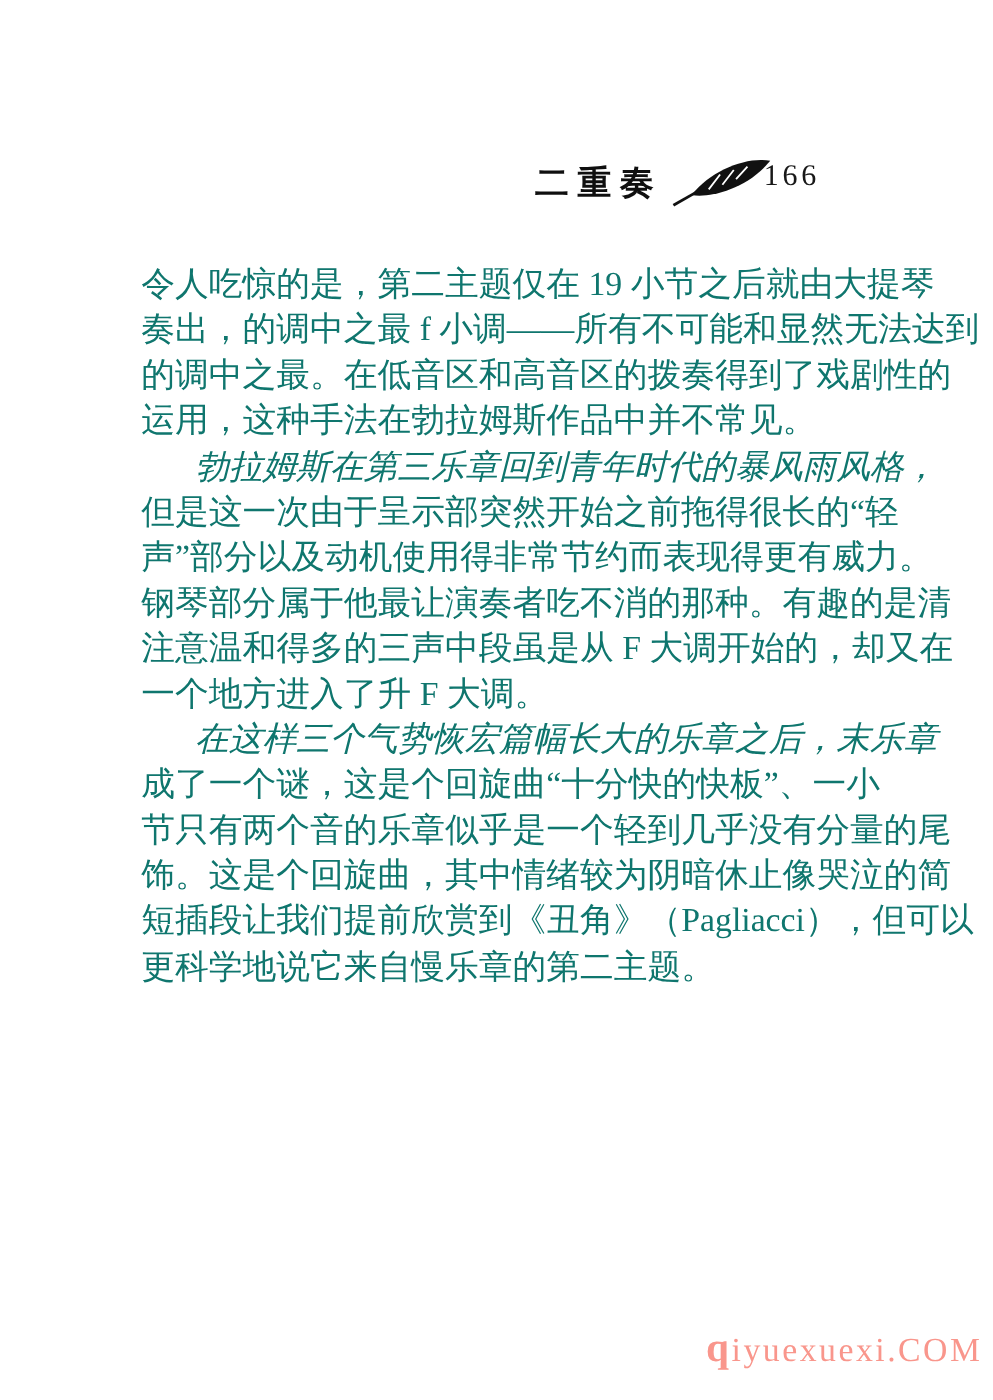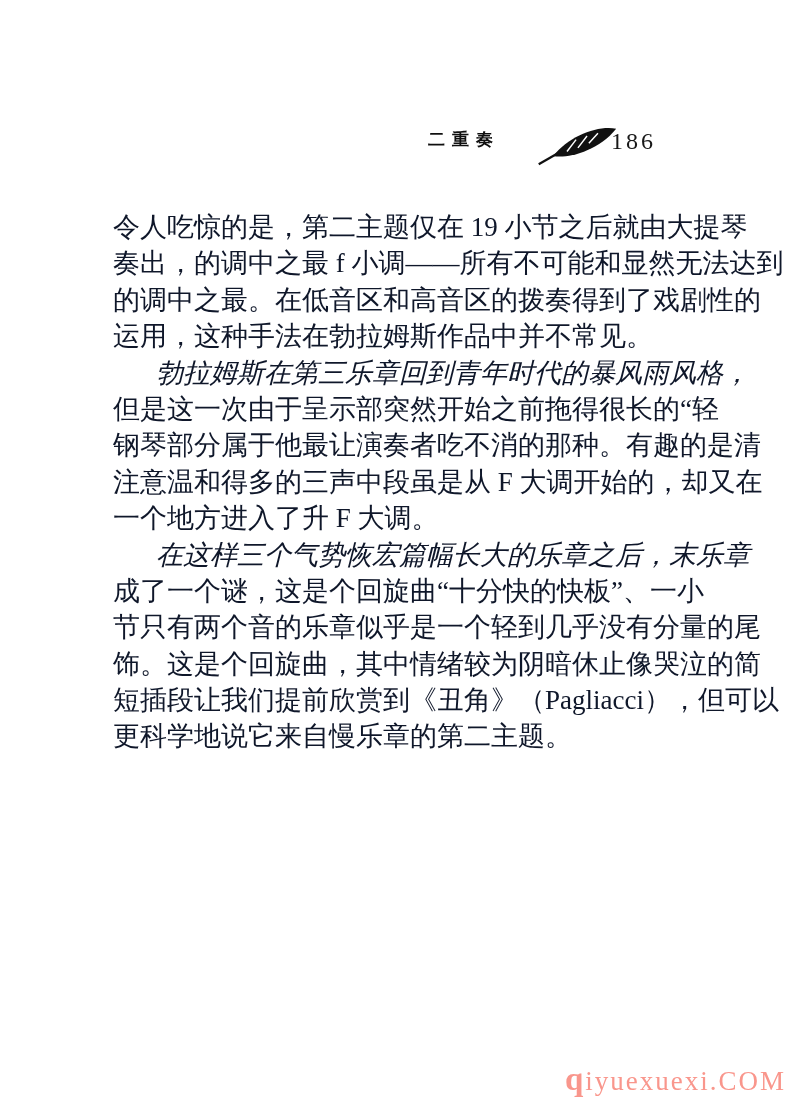--- a/index.html
+++ b/index.html
@@ -15,21 +15,21 @@
   .header {
     position: absolute;
     left: 0; top: 118px;
     width: 794px; height: 48px;
   }
   .running-title {
     position: absolute;
     left: 428px; top: 10px;
     font-family: "Liberation Sans", "DejaVu Sans", sans-serif;
     font-weight: bold;
-    font-size: 17px;
+    font-size: 27px;
     letter-spacing: 7px;
     color: #0f0f0f;
     white-space: nowrap;
   }
   .feather {
     position: absolute;
     left: 536px; top: 6px;
     width: 82px; height: 44px;
   }
   .page-number {
@@ -45,21 +45,21 @@
     left: 113px; top: 209px;
     width: 578px;
   }
   .line {
     height: 36.4px;
     line-height: 36.4px;
     font-size: 27px;
     text-align: justify;
     text-align-last: justify;
     white-space: nowrap;
-    color: #0f172a;
+    color: #0f766e;
   }
   .line.end {
     text-align-last: left;
     white-space: normal;
   }
   .line.indent { text-indent: 43px; font-style: italic; }
   .watermark {
     position: absolute;
     right: 8px; bottom: 22px;
     font-family: "Liberation Serif", "DejaVu Serif", serif;
@@ -77,30 +77,31 @@
 
 <div class="page">
 
   <div class="header">
     <span class="running-title">二重奏</span>
     <svg class="feather" viewBox="0 0 90 46" aria-hidden="true">
       <path d="M88,4 C68,0 36,12 19,34 C34,37 68,29 88,4 Z" fill="#111111"></path>
       <path d="M3,43 L24,31" stroke="#111111" stroke-width="2.5" fill="none"></path>
       <path d="M34,29 L44,16 M46,25 L56,12 M58,20 L68,9" stroke="#ffffff" stroke-width="1.6" fill="none"></path>
     </svg>
-    <span class="page-number">186</span>
+    <span class="page-number">166</span>
   </div>
 
   <div class="body-text" id="body-lines">
       <div class="line">令人吃惊的是，第二主题仅在 19 小节之后就由大提琴</div>
       <div class="line">奏出，的调中之最 f 小调——所有不可能和显然无法达到</div>
       <div class="line">的调中之最。在低音区和高音区的拨奏得到了戏剧性的</div>
       <div class="line end">运用，这种手法在勃拉姆斯作品中并不常见。</div>
       <div class="line indent">勃拉姆斯在第三乐章回到青年时代的暴风雨风格，</div>
       <div class="line">但是这一次由于呈示部突然开始之前拖得很长的“轻</div>
+      <div class="line">声”部分以及动机使用得非常节约而表现得更有威力。</div>
       <div class="line">钢琴部分属于他最让演奏者吃不消的那种。有趣的是清</div>
       <div class="line">注意温和得多的三声中段虽是从 F 大调开始的，却又在</div>
       <div class="line end">一个地方进入了升 F 大调。</div>
       <div class="line indent">在这样三个气势恢宏篇幅长大的乐章之后，末乐章</div>
       <div class="line">成了一个谜，这是个回旋曲“十分快的快板”、一小</div>
       <div class="line">节只有两个音的乐章似乎是一个轻到几乎没有分量的尾</div>
       <div class="line">饰。这是个回旋曲，其中情绪较为阴暗休止像哭泣的简</div>
       <div class="line">短插段让我们提前欣赏到《丑角》（Pagliacci），但可以</div>
       <div class="line end">更科学地说它来自慢乐章的第二主题。</div>
     </div>

